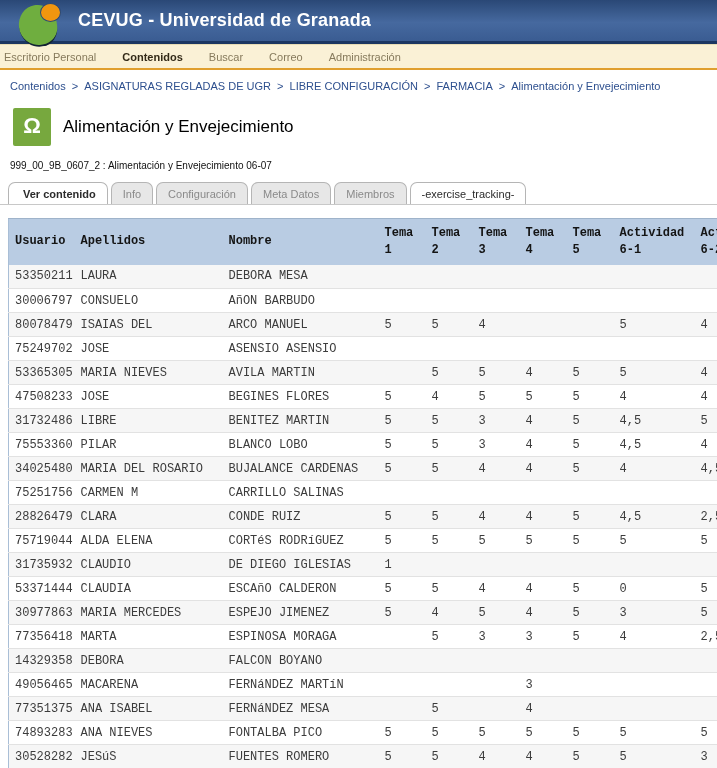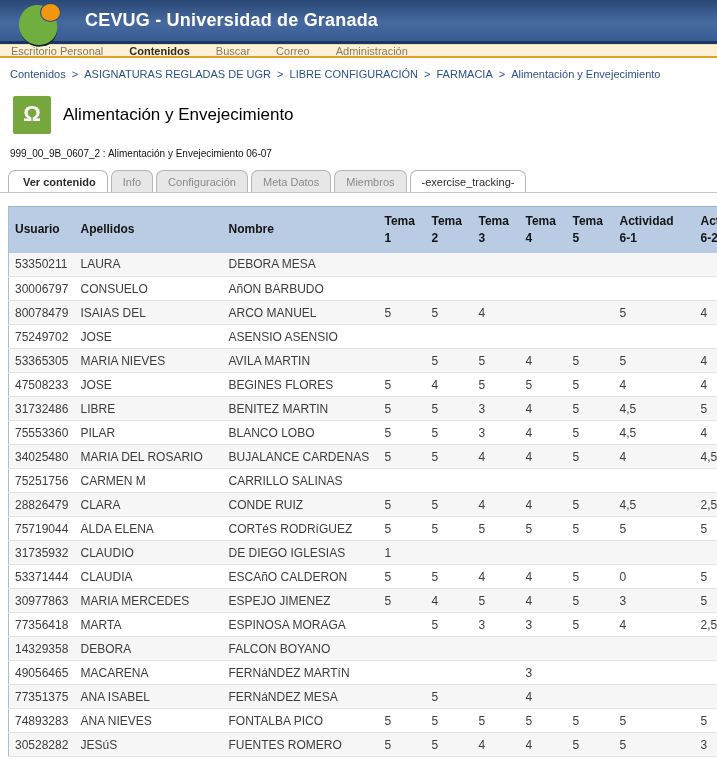--- a/index.html
+++ b/index.html
@@ -3,33 +3,33 @@
 <meta charset="utf-8">
 <style>
   * { margin:0; padding:0; box-sizing:border-box; }
   html,body { width:717px; height:768px; overflow:hidden; background:#fff;
     font-family:"Liberation Sans","DejaVu Sans",sans-serif; }
 
   
   .banner { position:relative; height:44px;
     background:linear-gradient(to bottom,#2a4876 0%,#46699f 55%,#3a5c92 100%);
     border-bottom:3px solid #1b3662; }
-  .banner-title { position:absolute; left:85px; top:10px; color:#fff;
+  .banner-title { position:absolute; left:78px; top:10px; color:#fff;
     font-size:18px; font-weight:bold; letter-spacing:.2px; }
   .logo { position:absolute; left:12px; top:1px; width:56px; height:45px; }
   .logo-green { position:absolute; left:7px; top:4px; width:38px; height:42px;
     background:#6fae3f; border-radius:50% 50% 46% 54%; transform:rotate(-8deg);
     border-bottom:2px solid #123; }
   .logo-orange { position:absolute; left:28px; top:2px; width:21px; height:19px;
     background:#f0960f; border-radius:50%; border:1px solid #2a4876; }
 
   
-  .menubar { height:14px; background:#faf1d6; border-top:1px solid #e8dcb4;
+  .menubar { height:26px; background:#faf1d6; border-top:1px solid #e8dcb4;
     border-bottom:2px solid #e09f2e; display:flex; align-items:center;
-    gap:26px; padding-left:11px; }
+    gap:26px; padding-left:4px; }
   .nav-item { font-size:11px; color:#867a5c; cursor:pointer; }
   .nav-item.active { color:#332a18; font-weight:bold; }
 
   
   .breadcrumb { padding:10px 16px 0 10px; font-size:11px; color:#2d4f8e; height:30px; }
   .crumb { color:#2d4f8e; cursor:pointer; }
   .crumb-sep { color:#2d4f8e; padding:0 3px; }
 
   
   .course-head { display:flex; align-items:center; gap:12px; padding:6px 0 0 13px; height:48px; }
@@ -44,21 +44,21 @@
   
   .tabbar { display:flex; align-items:flex-end; gap:3px; padding:8px 0 0 8px;
     border-bottom:1px solid #c8c8c8; }
   .tab { font-size:11px; color:#8a8a8a; background:#e7e7e7;
     border:1px solid #b5b5b5; border-bottom:none; border-radius:7px 7px 0 0;
     padding:5px 11px 4px; white-space:nowrap; cursor:pointer; }
   .tab.active { background:#fff; color:#2b2b2b; }
   .tab.active.strong { font-weight:bold;padding-left:14px; }
 
   
-  .table-wrap { margin:13px 0 0 8px; }
+  .table-wrap { margin:13px 0 0 8px;font-family:Liberation Mono, monospace; }
   table { border-collapse:collapse; table-layout:fixed; width:767px;
     border-left:1px solid #a9bed6; border-top:1px solid #9fb3ca; }
   th, td { text-align:left; padding-left:6px; overflow:hidden; white-space:nowrap; }
   th { background:#b9cce3; color:#141414; font-size:12px; font-weight:bold;
     height:46px; vertical-align:middle; }
   th .l2 { line-height:17px; }
   td { font-size:12px; color:#3c3c3c; height:24px;
     border-bottom:1px solid #e2e2e2; background:#fff; }
   tr.odd td { background:#f6f6f6; }
   th:nth-child(1), td:nth-child(1) { width:66px; }

